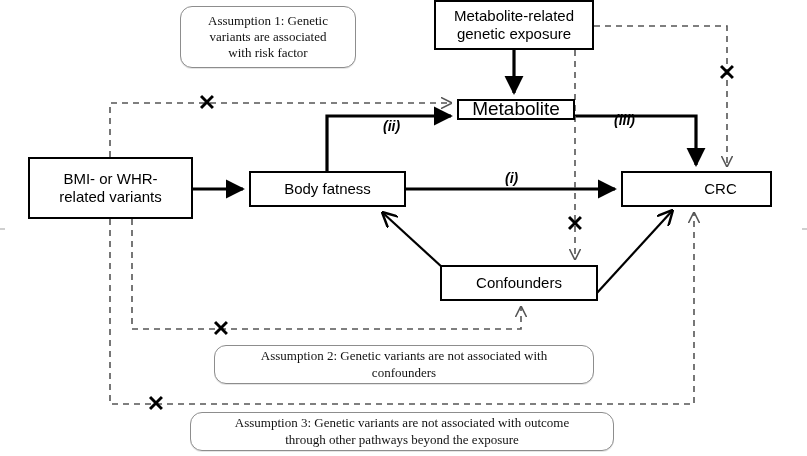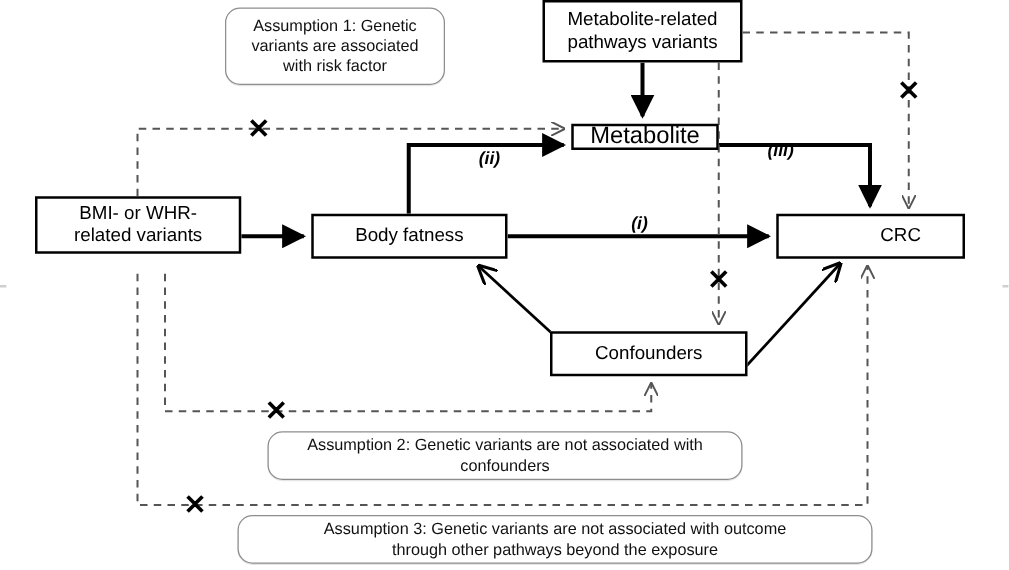--- a/index.html
+++ b/index.html
@@ -49,20 +49,21 @@
     border: 1px solid #8d8d8d;
     border-radius: 12px;
     display: flex;
     align-items: center;
     justify-content: center;
     text-align: center;
     color: #111111;
     line-height: 1.25;
     z-index: 6;
     box-shadow: 0 1px 0 rgba(0,0,0,0.10);
+    font-family: Liberation Serif, serif;
   }
   .assump .lbl { display:block; width:100%; white-space: pre-line; }
 
   .edgelabel {
     position: absolute;
     font-style: italic;
     font-weight: bold;
     color: #000000;
     z-index: 7;
     white-space: nowrap;
@@ -142,51 +143,51 @@
 
     <g>
       <path d="M 132 219 L 132 329 L 521 329 L 521 307" stroke="#555555" stroke-width="1.6" fill="none" stroke-dasharray="6 5" marker-end="url(#arrowThin)"></path>
     </g>
 
     <g>
       <path d="M 110 219 L 110 404 L 694 404 L 694 213" stroke="#555555" stroke-width="1.6" fill="none" stroke-dasharray="6 5" marker-end="url(#arrowThin)"></path>
     </g>
   </svg>
 
-  <div class="node" id="n0" style="left: 28px; top: 157px; width: 165px; height: 46px; font-size: 15px;">
+  <div class="node" id="n0" style="left: 28px; top: 157px; width: 165px; height: 62px; font-size: 15px;">
     <span class="lbl">BMI- or WHR-
 related variants</span>
   </div>
   <div class="node" id="n1" style="left: 249px; top: 171px; width: 157px; height: 36px; font-size: 15px;">
     <span class="lbl">Body fatness</span>
   </div>
   <div class="node" id="n2" style="left: 457px; top: 99px; width: 118px; height: 21px; font-size: 19px; justify-content: center;">
     <span class="lbl">Metabolite</span>
   </div>
   <div class="node" id="n3" style="left: 434px; top: 0px; width: 160px; height: 50px; font-size: 15px;">
     <span class="lbl">Metabolite-related
-pathways variants</span>
+genetic exposure</span>
   </div>
   <div class="node" id="n4" style="left: 621px; top: 171px; width: 151px; height: 36px; font-size: 15px; padding-left: 48px;">
     <span class="lbl">CRC</span>
   </div>
   <div class="node" id="n5" style="left: 440px; top: 265px; width: 158px; height: 36px; font-size: 15px;">
     <span class="lbl">Confounders</span>
   </div>
 
   <div class="assump" id="a0" style="left: 180px; top: 6px; width: 176px; height: 62px; font-size: 13px;">
     <span class="lbl">Assumption 1: Genetic
 variants are associated
 with risk factor</span>
   </div>
   <div class="assump" id="a1" style="left: 214px; top: 345px; width: 380px; height: 39px; font-size: 13px;">
     <span class="lbl">Assumption 2: Genetic variants are not associated with
 confounders</span>
   </div>
-  <div class="assump" id="a2" style="left: 190px; top: 412px; width: 508px; height: 39px; font-size: 13px;">
+  <div class="assump" id="a2" style="left: 190px; top: 412px; width: 424px; height: 39px; font-size: 13px;">
     <span class="lbl">Assumption 3: Genetic variants are not associated with outcome
 through other pathways beyond the exposure</span>
   </div>
 
   <div class="edgelabel" id="e0" style="left: 505px; top: 170px; font-size: 14px;">(i)</div>
   <div class="edgelabel" id="e1" style="left: 383px; top: 118px; font-size: 14px;">(ii)</div>
   <div class="edgelabel" id="e2" style="left: 614px; top: 112px; font-size: 14px;">(iii)</div>
 
   <div class="xmark" id="x0" style="left: 207px; top: 103px; font-size: 22px;">✕</div>
   <div class="xmark" id="x1" style="left: 727px; top: 73px; font-size: 22px;">✕</div>

